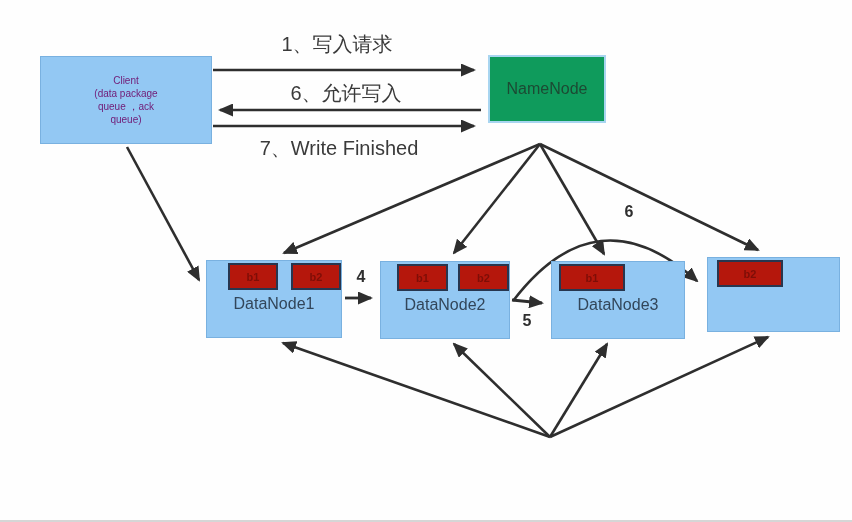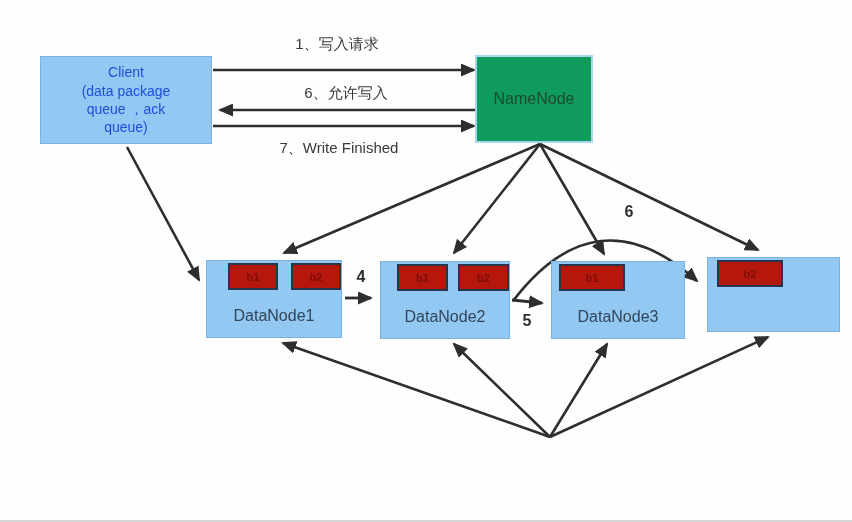--- a/index.html
+++ b/index.html
@@ -13,22 +13,22 @@
   }
   svg.arrows{position:absolute;left:0;top:0;width:852px;height:522px;}
   .node{
     position:absolute;
     background:#93c8f3;
     border:1px solid #79b1e0;
     box-sizing:border-box;
   }
   .client{
     display:flex;align-items:center;justify-content:center;
-    text-align:center;font-size:14px;line-height:1.32;
-    white-space:pre-line;color:#1d4ed8;
+    text-align:center;font-size:10px;line-height:1.32;
+    white-space:pre-line;color:#701a75;
   }
   .namenode{
     background:#0f9b5c;border:2px solid #a8d5f0;
     display:flex;align-items:center;justify-content:center;
     font-size:16px;color:#1c4a33;
   }
   .file{
     display:flex;align-items:center;justify-content:center;
     font-size:16px;color:#32465a;
   }
@@ -37,27 +37,27 @@
     display:flex;
   }
   .block{
     width:66px;height:27px;
     background:#b5170c;border:2px solid #27364f;
     box-sizing:border-box;
     display:flex;align-items:center;justify-content:center;
     font-size:11px;font-weight:bold;color:#7e0e07;
   }
   .dn-label{
-    position:absolute;top:46px;left:0;right:0;
+    position:absolute;top:34px;left:0;right:0;
     text-align:center;font-size:16px;color:#32465a;
   }
   .edge-label{
     position:absolute;
     transform:translate(-50%,-50%);
-    font-size:15px;color:#3a3a3a;
+    font-size:20px;color:#3a3a3a;
     white-space:pre-line;text-align:center;
   }
   .num-label{font-size:16px;font-weight:600;color:#2f2f2f;}
   .bottom-line{
     position:absolute;left:0;bottom:0;width:100%;height:2px;
     background:#d6d6d6;
   }
 </style>
 </head>
 <body>
@@ -90,21 +90,21 @@
     <line x1="550" y1="437" x2="454" y2="344" stroke="#2e2e2e" stroke-width="2.6" marker-end="url(#ah)"></line>
     <line x1="550" y1="437" x2="607" y2="344" stroke="#2e2e2e" stroke-width="2.6" marker-end="url(#ah)"></line>
     <line x1="550" y1="437" x2="768" y2="337" stroke="#2e2e2e" stroke-width="2.6" marker-end="url(#ah)"></line>
   </svg>
 
   <div class="node client" style="left:40px;top:56px;width:172px;height:88px">Client
 (data package
 queue ，ack
 queue)</div>
 
-  <div class="node namenode" style="left:475px;top:55px;width:118px;height:88px">NameNode</div>
+  <div class="node namenode" style="left:488px;top:55px;width:118px;height:68px">NameNode</div>
 
   <div class="node dn" style="left:206px;top:260px;width:136px;height:78px">
     <div class="blocks" style="padding-left:21px;gap:13px">
       <div class="block">b1</div>
       <div class="block">b2</div>
     </div>
     <div class="dn-label">DataNode1</div>
   </div>
 
   <div class="node dn" style="left:380px;top:261px;width:130px;height:78px">

